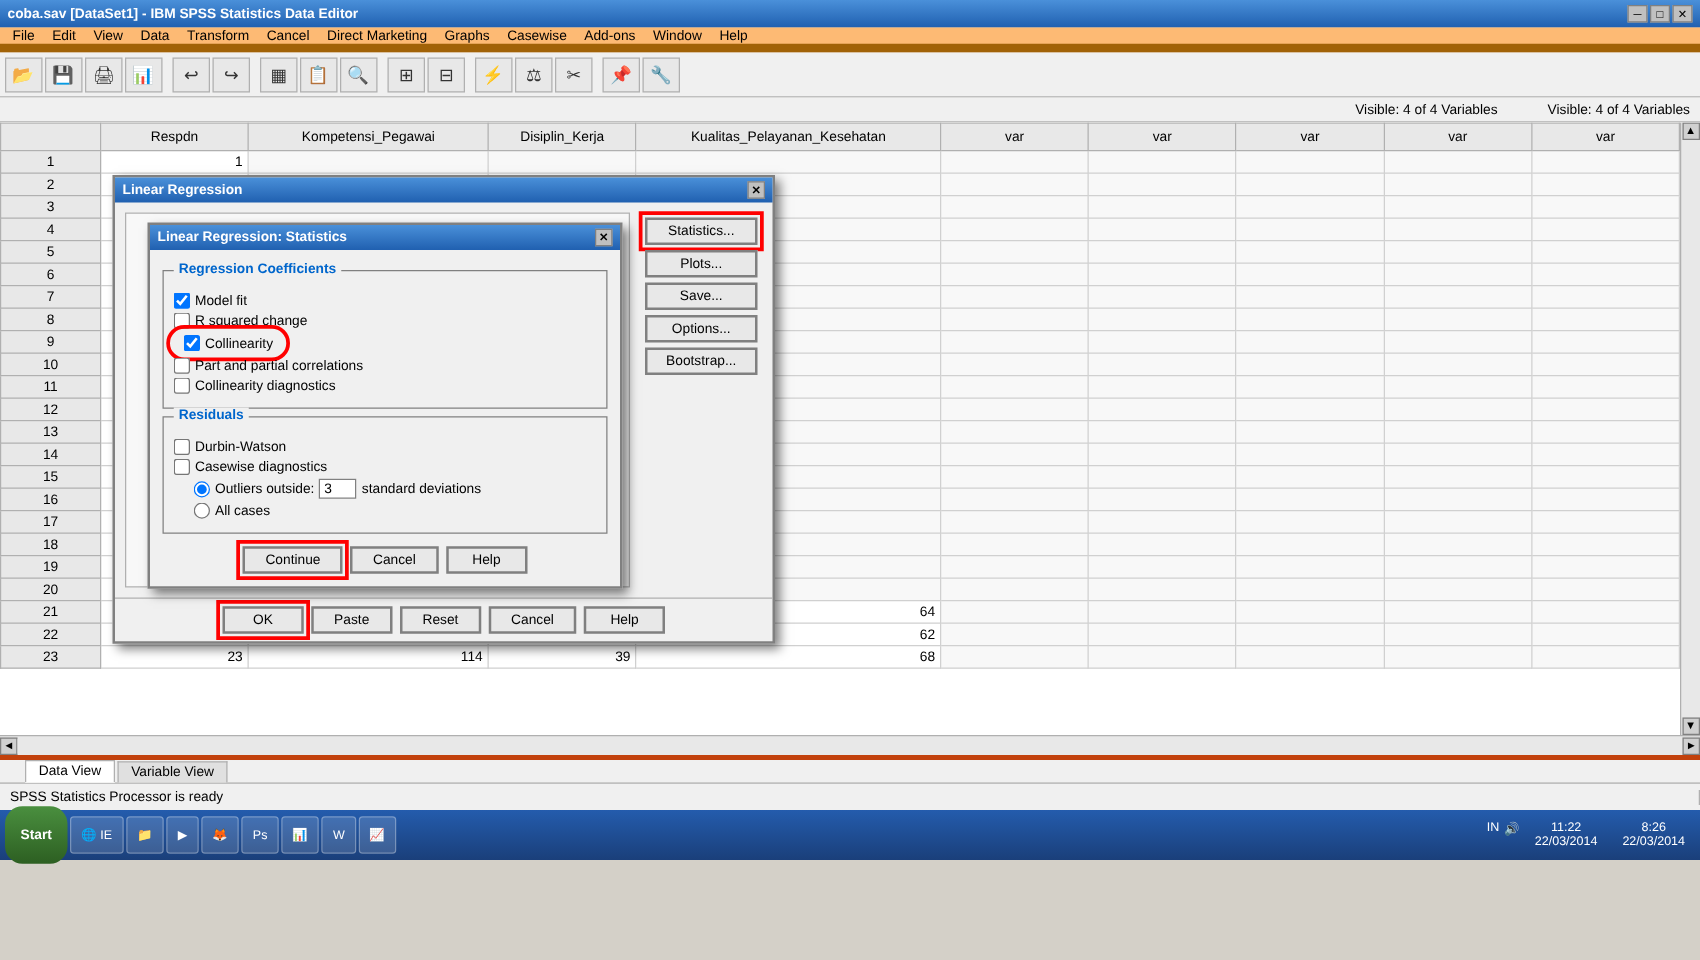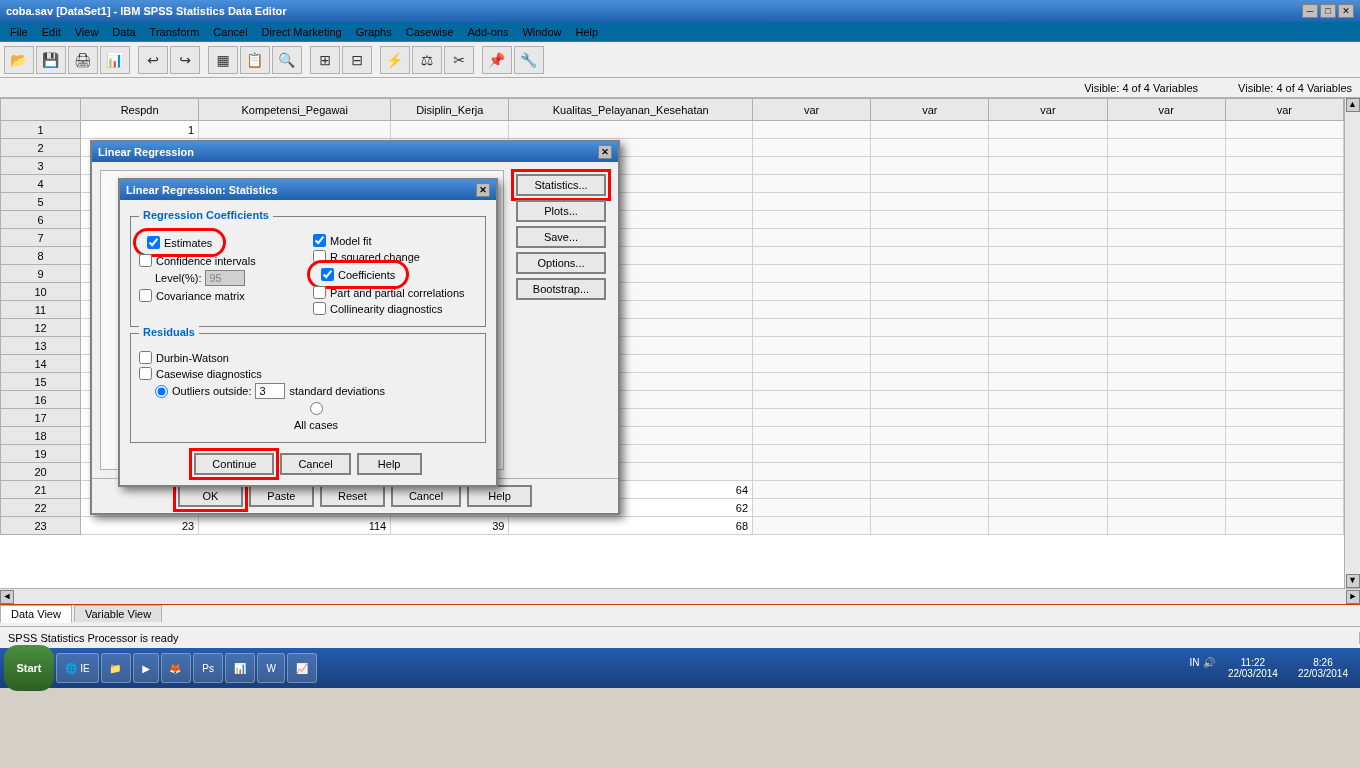--- a/index.html
+++ b/index.html
@@ -5,37 +5,37 @@
     * { box-sizing: border-box; margin: 0; padding: 0; }
     body { font-family: 'Segoe UI', Tahoma, Geneva, Verdana, sans-serif; font-size: 11px; background: #d4d0c8; overflow: hidden; width: 1360px; height: 768px; }
 
     
     .title-bar { background: linear-gradient(to bottom, #4a90d9, #2060b0); color: white; height: 22px; display: flex; align-items: center; padding: 0 6px; justify-content: space-between; }
     .title-bar-text { font-size: 11px; font-weight: bold; }
     .title-bar-buttons { display: flex; gap: 2px; }
     .title-bar-btn { width: 16px; height: 14px; background: #c0c0c0; border: 1px solid #808080; font-size: 9px; display: flex; align-items: center; justify-content: center; cursor: pointer; color: black; }
 
     
-    .menu-bar { background: #0369a1; border-bottom: 1px solid #a16207; height: 20px; display: flex; align-items: center; padding: 0 4px; gap: 2px; }
+    .menu-bar { background: #fdba74; border-bottom: 7px solid #a16207; height: 20px; display: flex; align-items: center; padding: 0 4px; gap: 2px; }
     .menu-item { padding: 2px 6px; font-size: 11px; cursor: pointer; }
 
     
     .toolbar { background: #f0f0f0; border-bottom: 1px solid #b0b0b0; height: 36px; display: flex; align-items: center; padding: 2px 4px; gap: 2px; }
     .toolbar-btn { width: 30px; height: 28px; background: #e8e8e8; border: 1px solid #b0b0b0; display: flex; align-items: center; justify-content: center; cursor: pointer; font-size: 14px; color: #333; }
     .toolbar-sep { width: 4px; }
 
     
     .status-top { background: #f0f0f0; border-bottom: 1px solid #b0b0b0; height: 20px; display: flex; align-items: center; padding: 0 8px; font-size: 11px; justify-content: flex-end; gap: 40px; }
     .data-grid { width: 100%; border-collapse: collapse; font-size: 11px; }
     .data-grid th { background: #e8e8e8; border: 1px solid #b0b0b0; padding: 2px 4px; min-width: 80px; text-align: center; font-weight: normal; height: 22px; }
     .data-grid td { border: 1px solid #d0d0d0; padding: 2px 4px; text-align: right; height: 18px; min-width: 60px; }
     .data-grid td.row-header { background: #e8e8e8; text-align: center; border: 1px solid #b0b0b0; }
 
     
-    .bottom-tabs { height: 22px; background: #f0f0f0; border-top: 1px solid #c2410c; display: flex; align-items: flex-start; padding: 0 0; }
+    .bottom-tabs { height: 22px; background: #f0f0f0; border-top: 4px solid #c2410c; display: flex; align-items: center; padding: 0 20px; }
     .tab { padding: 2px 10px; border: 1px solid #b0b0b0; border-bottom: none; background: #e0e0e0; cursor: pointer; font-size: 11px; margin-right: 2px; }
     .tab.active { background: white; border-bottom: 1px solid white; }
 
     
     .status-bar { height: 22px; background: #f0f0f0; border-top: 1px solid #b0b0b0; display: flex; align-items: center; font-size: 11px; }
     .status-segment { flex: 1; padding: 0 8px; border-right: 1px solid #b0b0b0; }
 
     
     .taskbar { height: 40px; background: linear-gradient(to bottom, #245cad, #1a3f7a); display: flex; align-items: center; padding: 0 4px; gap: 2px; }
     .taskbar-start { width: 50px; height: 46px; background: linear-gradient(to bottom, #4a8f3f, #2d5f22); border-radius: 14px; display: flex; align-items: center; justify-content: center; color: white; font-size: 11px; font-weight: bold; cursor: pointer; }
@@ -513,53 +513,33 @@
   <div class="dialog stats-dialog">
     <div class="dialog-title">
       <span>Linear Regression: Statistics</span>
       <div class="dialog-close">✕</div>
     </div>
     <div class="dialog-content">
 
       <div class="group-box">
         <span class="group-box-title">Regression Coefficients</span>
         <div class="two-col">
-          <div class="col-left">
-            <div class="checkbox-row">
-              <span class="highlighted-check">
-                <input type="checkbox" checked="" id="chk-estimates" style="">
-                <label for="chk-estimates">Estimates</label>
-              </span>
-            </div>
-            <div class="checkbox-row">
-              <input type="checkbox" id="chk-ci" style="">
-              <label for="chk-ci">Confidence intervals</label>
-            </div>
-            <div class="level-row">
-              <span>Level(%):</span>
-              <input type="text" class="level-input" value="95" style="">
-            </div>
-            <div class="checkbox-row">
-              <input type="checkbox" id="chk-cov" style="">
-              <label for="chk-cov">Covariance matrix</label>
-            </div>
-          </div>
           <div class="col-right">
             <div class="checkbox-row">
               <input type="checkbox" checked="" id="chk-mf" style="">
               <label for="chk-mf">Model fit</label>
             </div>
             <div class="checkbox-row">
               <input type="checkbox" id="chk-rsq" style="">
               <label for="chk-rsq">R squared change</label>
             </div>
             <div class="checkbox-row">
               <span class="highlighted-check">
                 <input type="checkbox" checked="" id="chk-desc" style="">
-                <label for="chk-desc">Coefficients</label>
+                <label for="chk-desc">Collinearity</label>
               </span>
             </div>
             <div class="checkbox-row">
               <input type="checkbox" id="chk-ppc" style="">
               <label for="chk-ppc">Part and partial correlations</label>
             </div>
             <div class="checkbox-row">
               <input type="checkbox" id="chk-col" style="">
               <label for="chk-col">Collinearity diagnostics</label>
             </div>
@@ -576,21 +556,21 @@
         <div class="checkbox-row">
           <input type="checkbox" id="chk-cd" style="">
           <label for="chk-cd">Casewise diagnostics</label>
         </div>
         <div class="radio-row" style="margin-left:16px;">
           <input type="radio" name="outlier" checked="" id="rad-outliers" style="">
           <label for="rad-outliers">Outliers outside:</label>
           <input type="text" style="width: 30px; border: 1px solid rgb(128, 128, 128); padding: 1px 3px; font-size: 11px;" value="3">
           <span>standard deviations</span>
         </div>
-        <div class="radio-row" style="margin-left:16px;flex-direction:column;">
+        <div class="radio-row" style="margin-left:16px;">
           <input type="radio" name="outlier" id="rad-allcases" style="">
           <label for="rad-allcases">All cases</label>
         </div>
       </div>
 
       <div class="dialog-buttons">
         <button class="dlg-btn highlighted-btn">Continue</button>
         <button class="dlg-btn">Cancel</button>
         <button class="dlg-btn">Help</button>
       </div>

